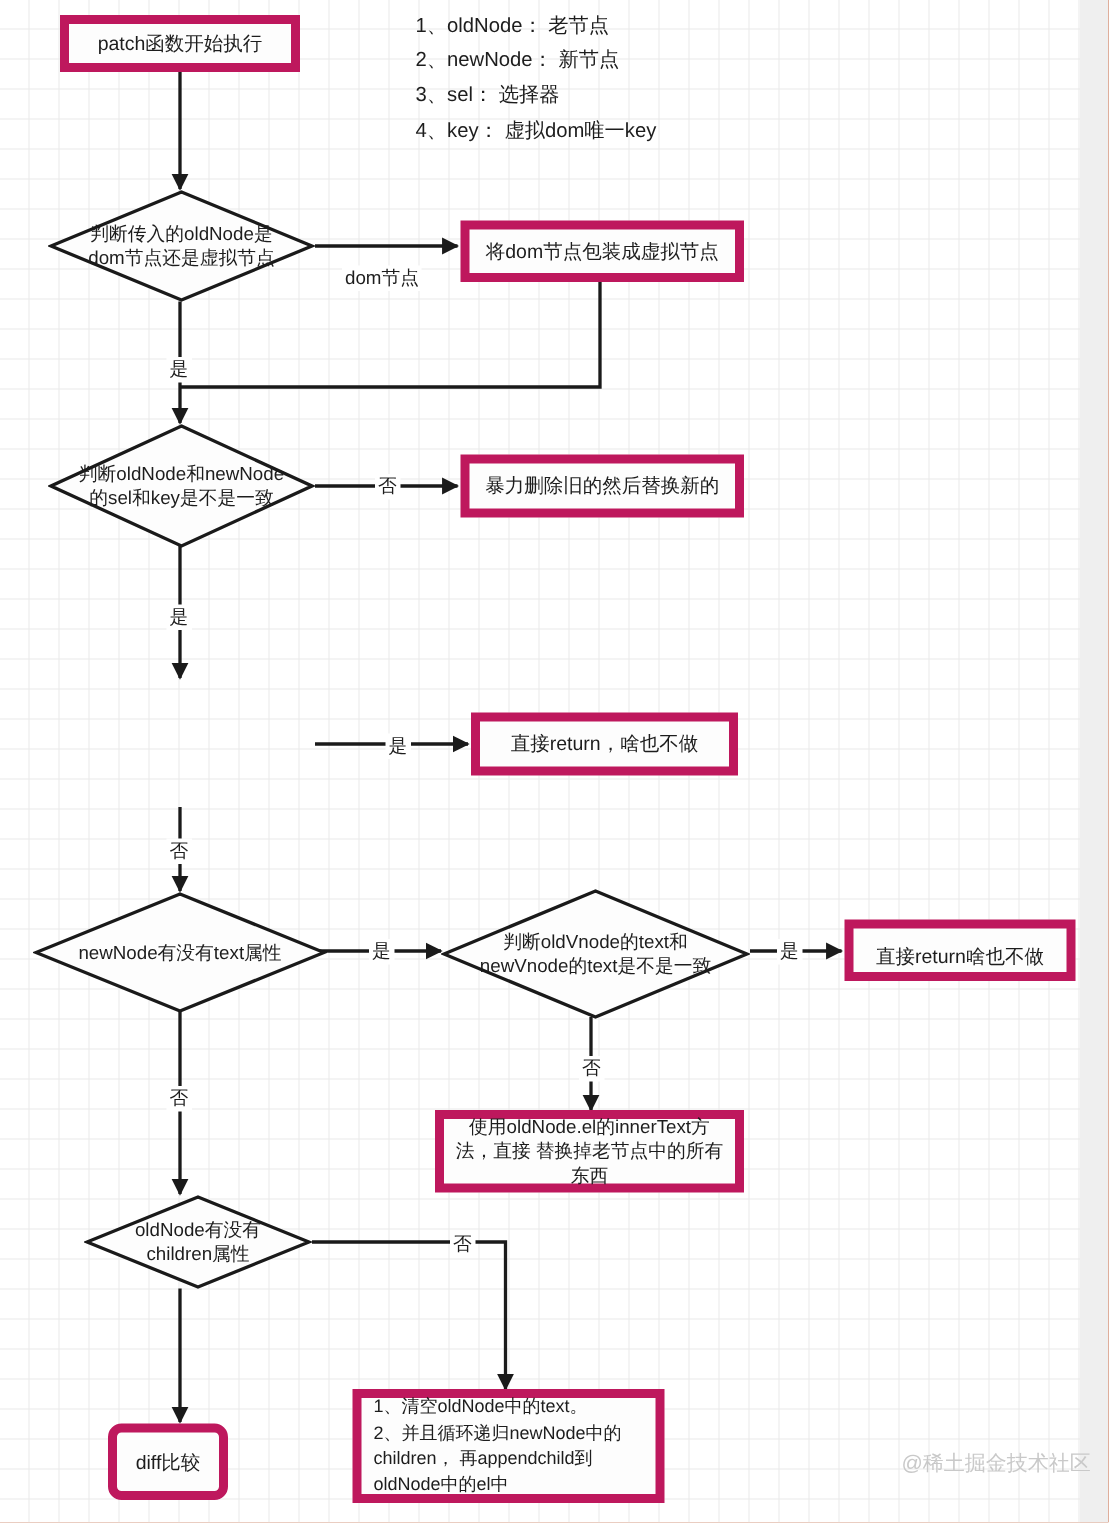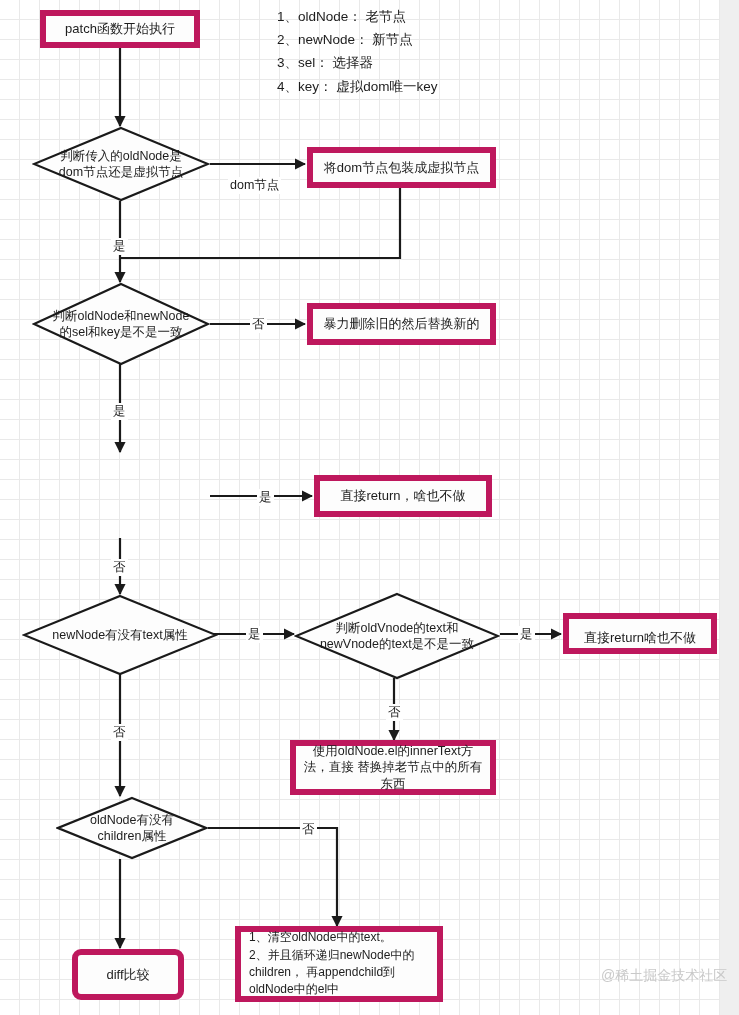--- a/index.html
+++ b/index.html
@@ -229,21 +229,21 @@
 children属性</div>
   </div>
 
   <div class="node boxnode leftalign" style="left:235px; top:926px; width:208px; height:76px; font-size:12px; white-space:pre-line;">
     <span>1、清空oldNode中的text。
 2、并且循环递归newNode中的
 children， 再appendchild到
 oldNode中的el中</span>
   </div>
 
-  <div class="node boxnode rounded" style="left:72px; top:949px; width:112px; height:51px;">
+  <div class="node boxnode rounded" style="left:72px; top:949px; width:80px; height:51px;">
     <span>diff比较</span>
   </div>
 
   <div class="edge-label" style="left:228px; top:157px;margin-top:20px;">dom节点</div>
   <div class="edge-label" style="left:111px; top:238px;">是</div>
   <div class="edge-label" style="left:250px; top:316px;">否</div>
   <div class="edge-label" style="left:111px; top:403px;">是</div>
   <div class="edge-label" style="left:257px; top:489px;">是</div>
   <div class="edge-label" style="left:111px; top:559px;">否</div>
   <div class="edge-label" style="left:246px; top:626px;">是</div>

